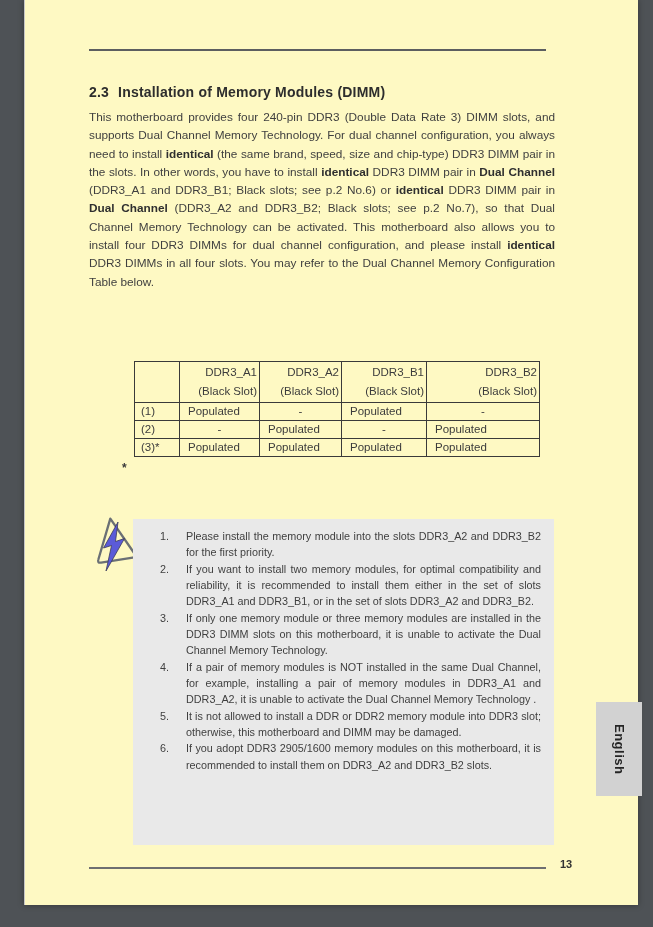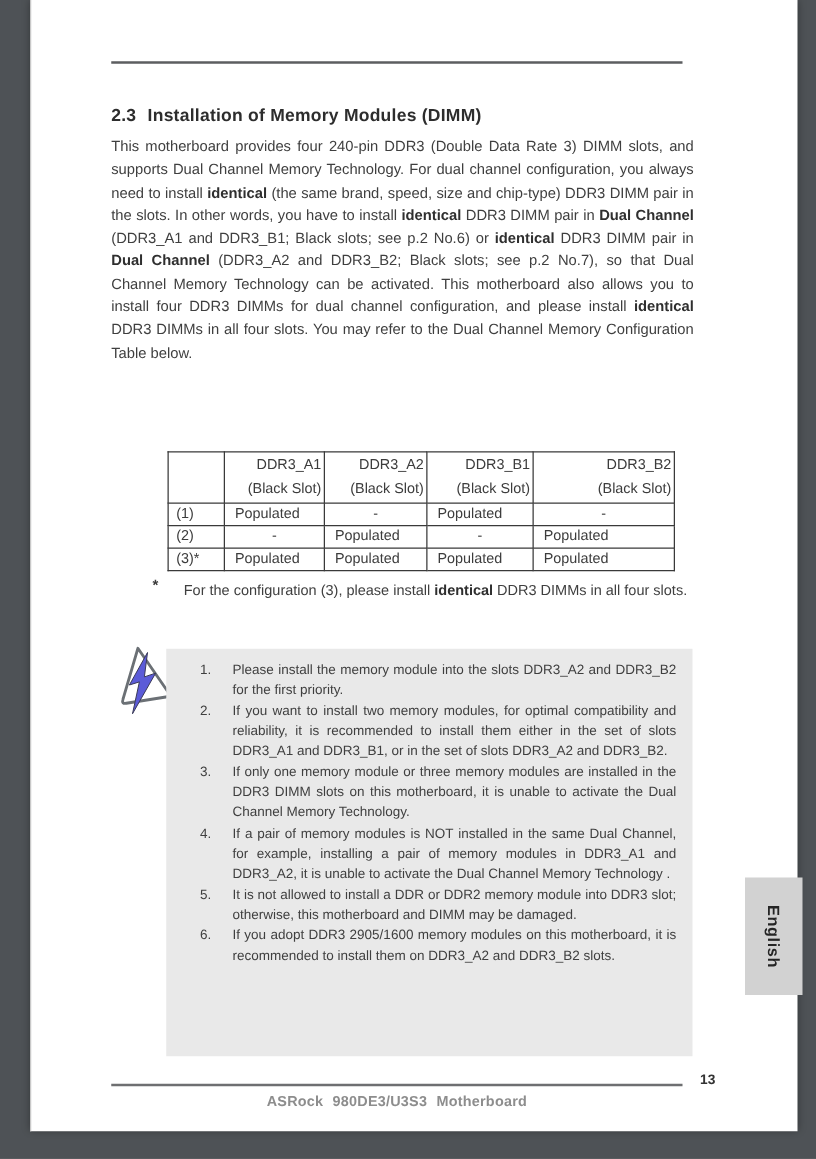--- a/index.html
+++ b/index.html
@@ -6,21 +6,21 @@
   html,body { width:653px; height:927px; }
   body {
     font-family:"Liberation Sans","DejaVu Sans",sans-serif;
     background:#4e5256;
     overflow:hidden;
   }
   .viewport { position:relative; width:653px; height:927px; background:#4e5256; }
 
   .page {
     position:absolute; left:24px; top:0; width:614px; height:905px;
-    background:#ffffff;
+    background:#fef9c3;
     border-left:1px solid #c8c8c8;
     box-shadow:0 0 6px rgba(0,0,0,.35);
   }
 
   .top-rule { position:absolute; left:64px; top:49px; width:457px; height:2px; background:#5c5e60; }
 
   .heading {
     position:absolute; left:64px; top:84px;
     font-size:14px; font-weight:bold; color:#2d2d2d; letter-spacing:.2px;
     white-space:nowrap;
@@ -160,21 +160,20 @@
             <td class="rowlabel">(3)*</td>
             <td>Populated</td>
             <td>Populated</td>
             <td>Populated</td>
             <td>Populated</td>
           </tr>
         </tbody>
       </table>
 
     <div class="footnote-star">*</div>
-    <div class="footnote"><span>For the configuration (3), please install </span><span class="b">identical</span><span> DDR3 DIMMs in all four slots.</span></div>
 
     <svg class="warn-icon" viewBox="0 0 52 66">
       <g transform="rotate(-9 26 30)">
         <path d="M27 6.5 L45.5 45 Q47 48.5 43 48.5 L11 48.5 Q7 48.5 8.8 45 Z" fill="none" stroke="#6b7075" stroke-width="2.3" stroke-linejoin="round"></path>
       </g>
       <polygon points="31,10 16.5,36 24.5,33.5 19,59 37.5,26.5 28.5,29.5" stroke="#3a3a58" stroke-width="0.8" fill="#5b5bd8"></polygon>
     </svg>
 
     <div class="note-box">
         <div class="note-row">
@@ -198,19 +197,18 @@
           <div class="note-text">It is not allowed to install a DDR or DDR2 memory module into DDR3 slot; otherwise, this motherboard and DIMM may be damaged.</div>
         </div>
         <div class="note-row">
           <div class="note-num">6.</div>
           <div class="note-text">If you adopt DDR3 2905/1600 memory modules on this motherboard, it is recommended to install them on DDR3_A2 and DDR3_B2 slots.</div>
         </div>
       </div>
 
     <div class="footer-rule"></div>
     <div class="page-num">13</div>
-    <div class="footer-title">ASRock 980DE3/U3S3 Motherboard</div>
   </div>
 
   <div class="lang-tab">
     <span>English</span>
   </div>
 </div>
 
 </body></html>

